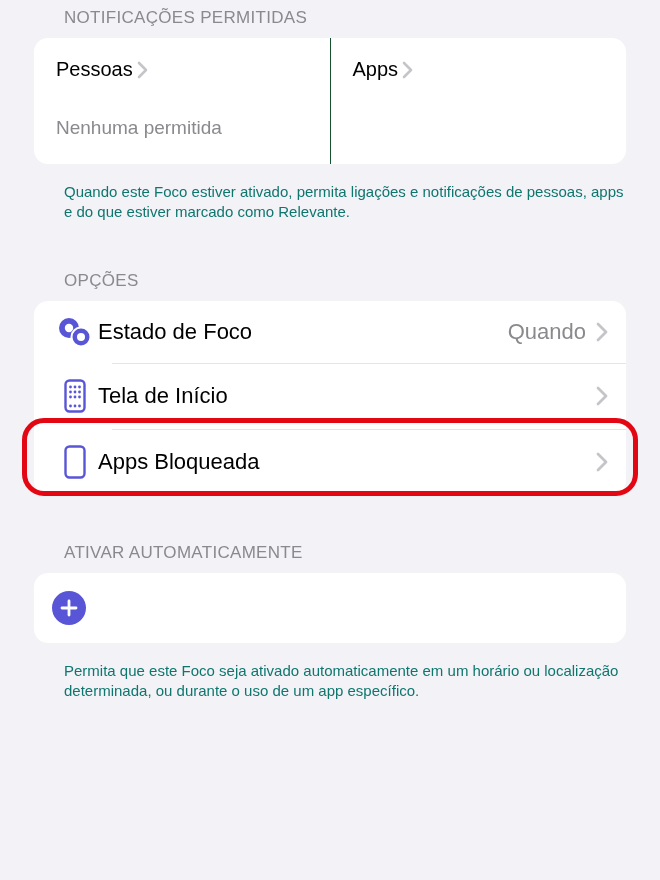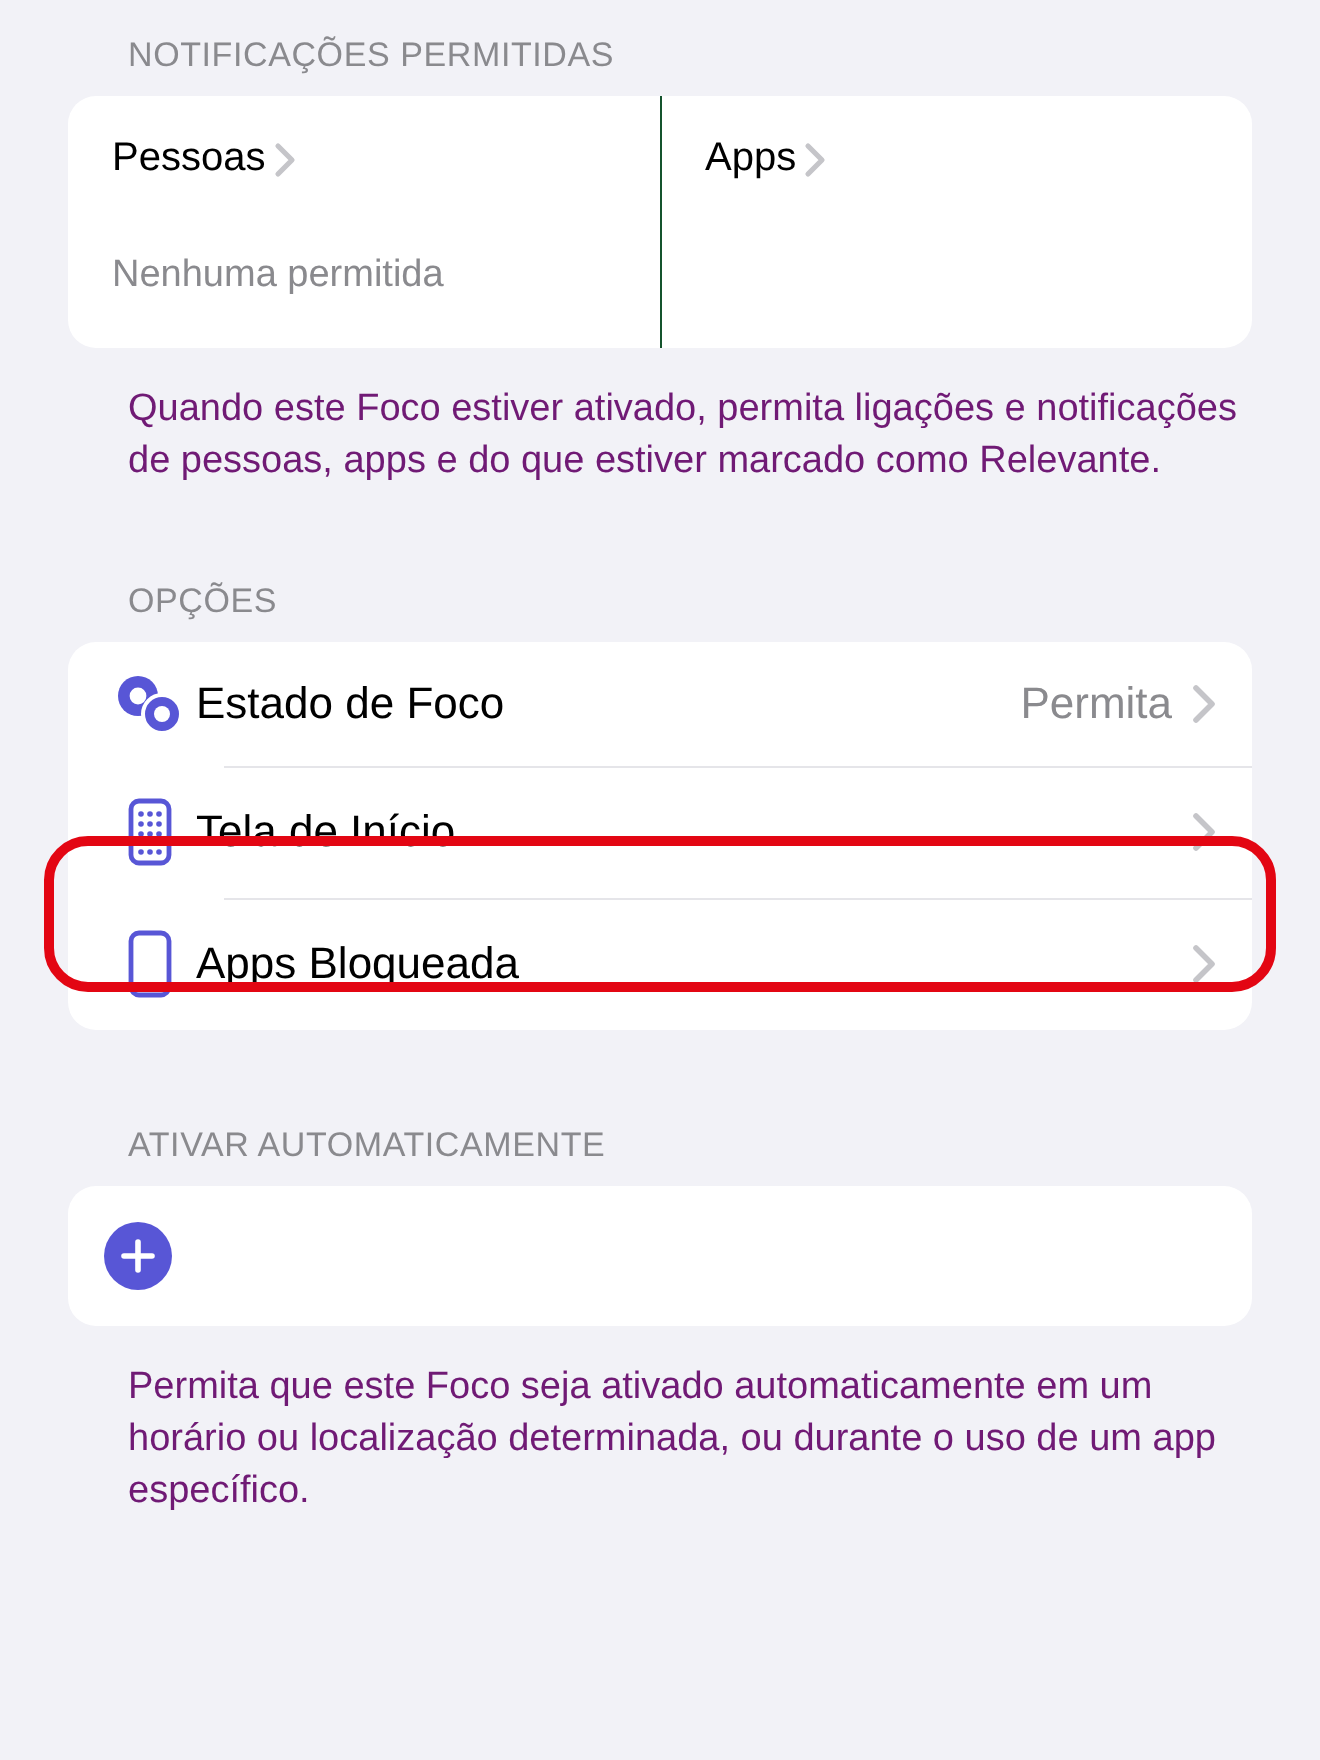--- a/index.html
+++ b/index.html
@@ -11,21 +11,21 @@
       overflow: hidden;
       color: #000;
     }
     .section-header {
       font-size: 17px;
       letter-spacing: 0.3px;
       color: #8a8a8e;
       padding: 0 34px 10px 64px;
       text-transform: uppercase;
     }
-    .section-header.first { padding-top: 18px; }
+    .section-header.first { padding-top: 8px; }
     .card {
       background: #fff;
       border-radius: 14px;
       margin: 0 34px;
     }
     .split {
       display: flex;
       min-height: 126px;
     }
     .split-col {
@@ -46,22 +46,22 @@
       margin-top: 36px;
       font-size: 19px;
       color: #8a8a8e;
     }
     .chevron {
       display: inline-flex;
       align-items: center;
     }
     .chevron svg { width: 11px; height: 18px; }
     .footer-text {
-      font-size: 19px;
-      color: #701a75;
+      font-size: 15px;
+      color: #0f766e;
       line-height: 1.35;
       padding: 18px 34px 0 64px;
     }
     .spacer { height: 48px; }
     .list-row {
       display: flex;
       align-items: center;
       padding: 16px 18px 16px 18px;
       position: relative;
     }
@@ -167,21 +167,21 @@
   <div class="list-row">
     <div class="row-icon">
       <svg width="34" height="30" viewBox="0 0 34 30">
         <circle cx="11" cy="11" r="10" fill="#5856d6"></circle>
         <circle cx="11" cy="11" r="4.2" fill="#fff"></circle>
         <circle cx="23" cy="20" r="9.5" fill="#5856d6" stroke="#fff" stroke-width="2"></circle>
         <circle cx="23" cy="20" r="4" fill="#fff"></circle>
       </svg>
     </div>
     <div class="row-label">Estado de Foco</div>
-    <div class="row-value">Permita</div>
+    <div class="row-value">Quando</div>
     <div class="row-chevron">
       <svg viewBox="0 0 12 20" fill="none">
           <path d="M2 2 L10 10 L2 18" stroke="#c5c5c9" stroke-width="2.8" stroke-linecap="round" stroke-linejoin="round"></path>
         </svg>
     </div>
   </div>
 
   <div class="list-row">
     <div class="row-icon">
       <svg width="22" height="34" viewBox="0 0 22 34" fill="none">

